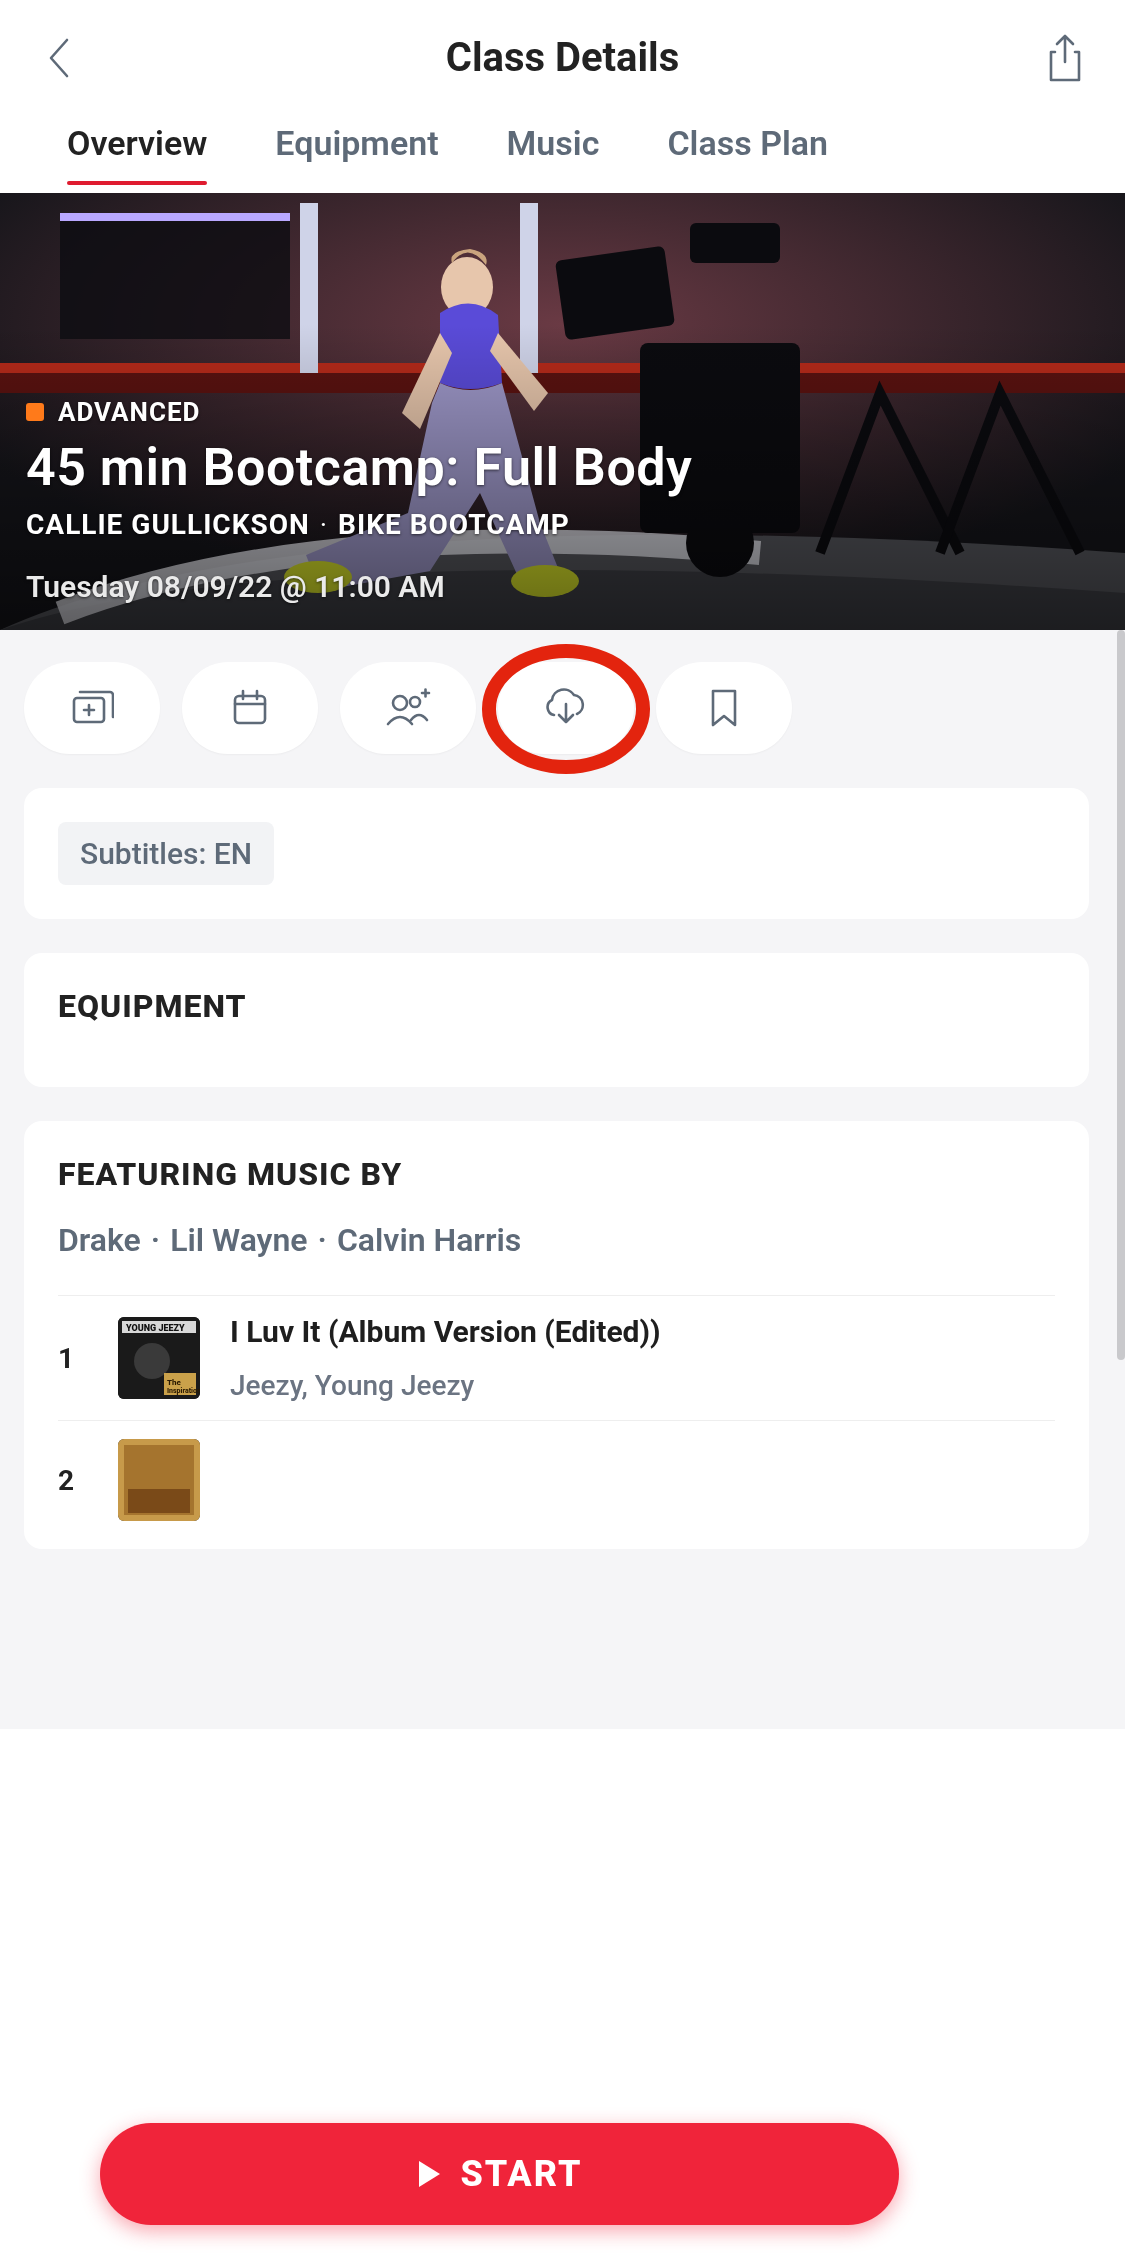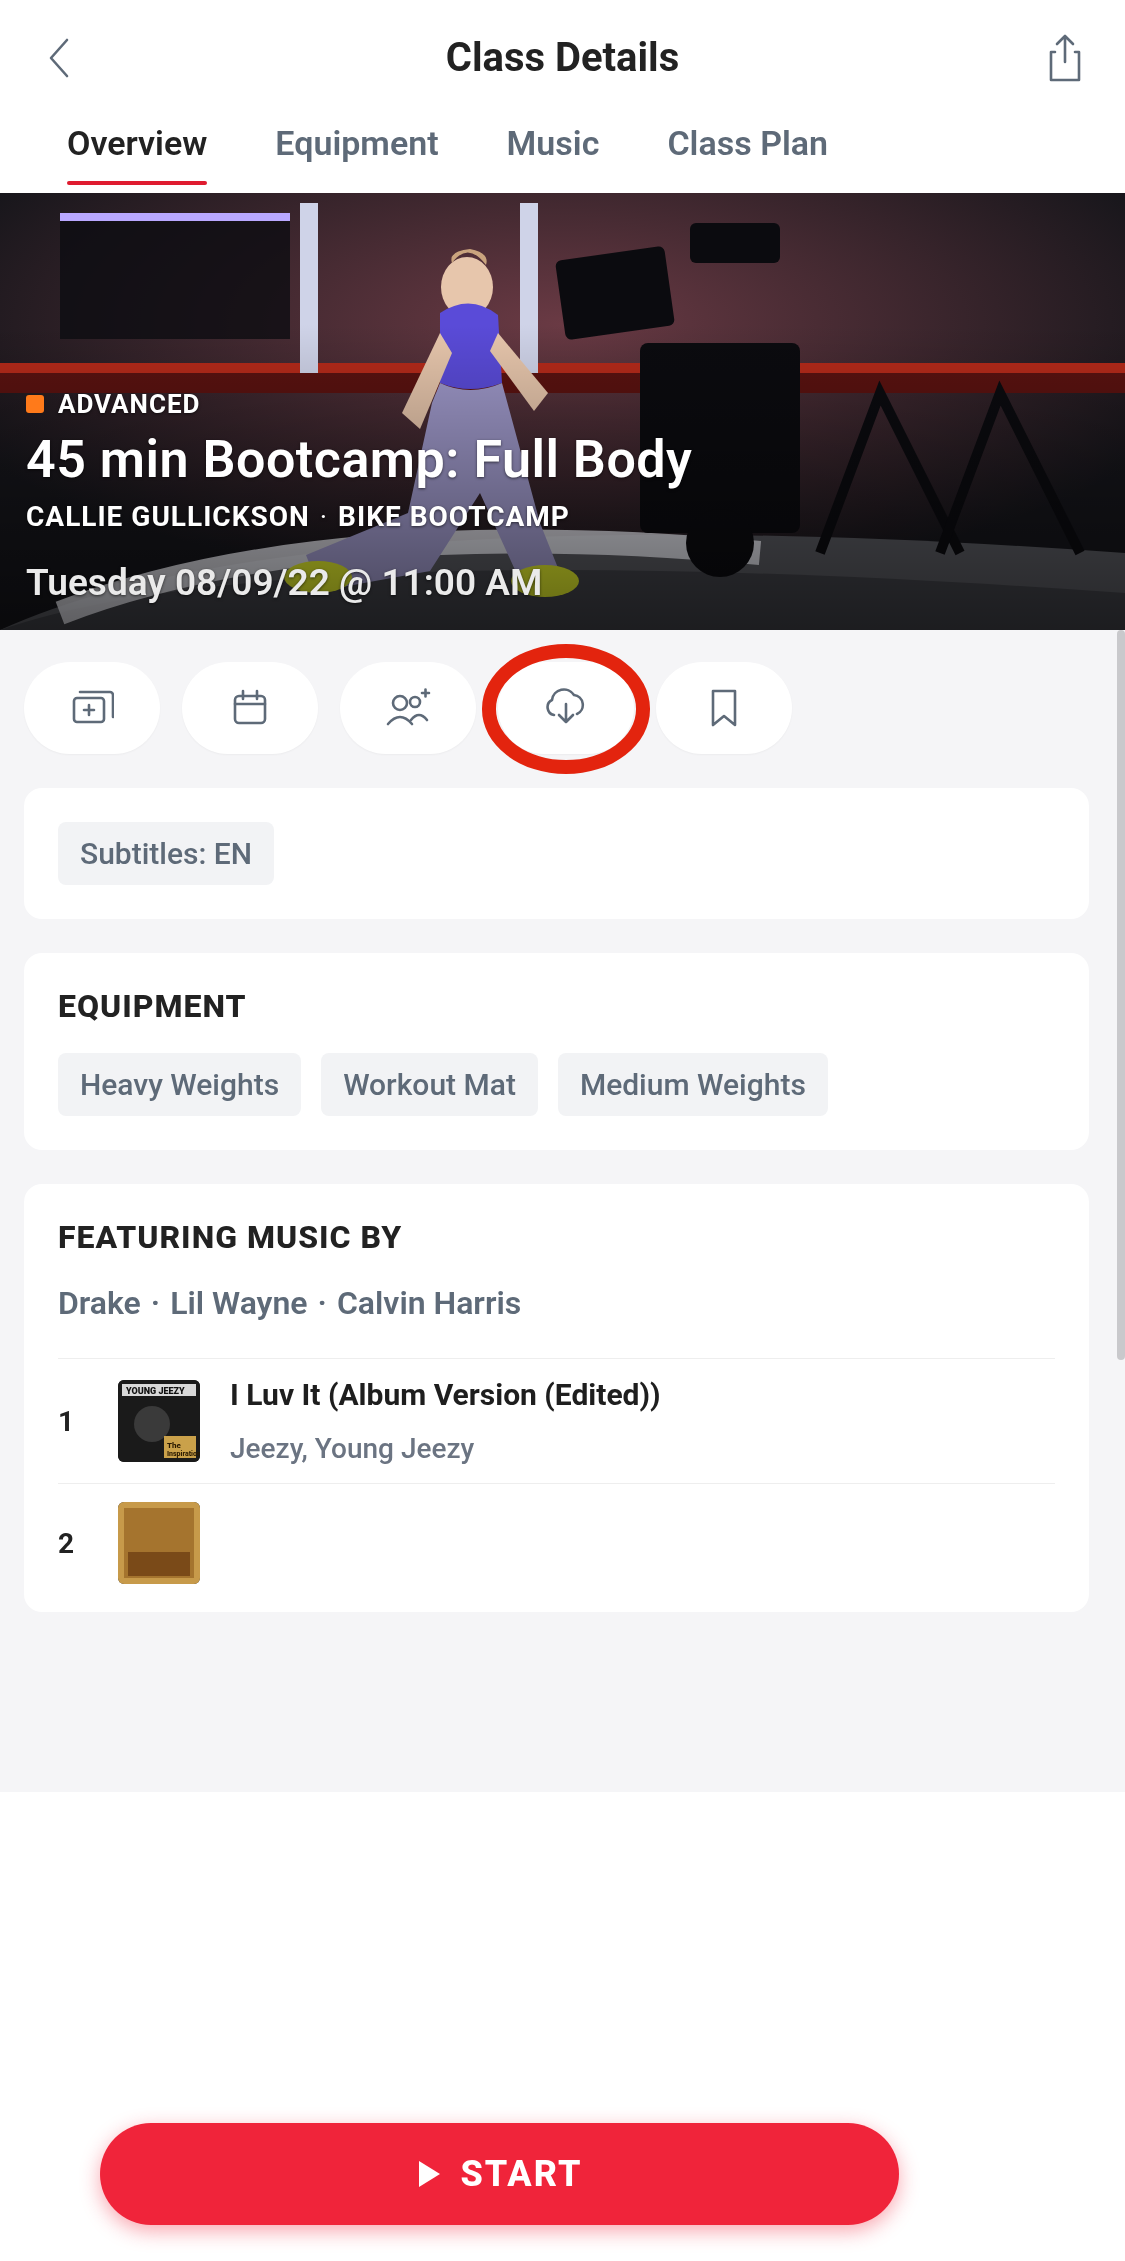--- a/index.html
+++ b/index.html
@@ -17,21 +17,21 @@
   
   .hero { position: relative; width: 100%; height: 437px; background: #0369a1; overflow: hidden; }
   .hero svg.bg { position: absolute; inset: 0; width: 100%; height: 100%; }
   .hero-overlay { position: absolute; left: 0; right: 0; bottom: 0; padding: 26px 26px 26px 26px; text-shadow: 0 1px 3px rgba(0,0,0,.6); }
   .badge-row { display: flex; align-items: center; gap: 14px; margin-bottom: 10px; }
   .badge-sq { width: 18px; height: 18px; background: #ff7a1a; border-radius: 3px; }
   .badge-text { color: #fff; font-size: 26px; font-weight: 700; letter-spacing: 1px; }
   .hero-title { color: #fff; font-size: 52px; font-weight: 600; letter-spacing: .5px; margin-bottom: 10px; }
   .hero-sub { color: #fff; font-size: 28px; font-weight: 700; letter-spacing: 1px; margin-bottom: 28px; }
   .hero-sub .dot { padding: 0 10px; font-weight: 400; }
-  .hero-date { color: #eaeaea; font-size: 37px; font-weight: 600; }
+  .hero-date { color: #eaeaea; font-size: 30px; font-weight: 600; }
   
   .body-area { background: #f5f5f7; padding: 32px 36px 180px 24px; position: relative; }
   .pill-row { display: flex; gap: 22px; justify-content: flex-start; }
   .pill { width: 136px; height: 92px; background: #fff; border-radius: 46px; display: flex; align-items: center; justify-content: center; box-shadow: 0 1px 2px rgba(0,0,0,.04); }
   .highlight-ring { position: absolute; width: 168px; height: 130px; border: 14px solid #e3240e; border-radius: 86px/66px; pointer-events: none; }
   
   .card { background: #fff; border-radius: 18px; margin-top: 34px; padding: 34px 34px; }
   .chip { display: inline-block; background: #f2f3f5; color: #5e6a78; font-size: 30px; font-weight: 500; padding: 14px 22px; border-radius: 8px; }
   .section-title { font-size: 32px; font-weight: 800; letter-spacing: 1px; color: #222; margin-bottom: 28px; }
   .chips-row { display: flex; gap: 20px; flex-wrap: wrap; }
@@ -185,25 +185,20 @@
     </div>
     <div class="highlight-ring" style="left:458px; top:-18px;"></div>
   </div>
 
   <div class="card">
     <span class="chip">Subtitles: EN</span>
   </div>
 
   <div class="card">
     <div class="section-title">EQUIPMENT</div>
-    <div class="chips-row">
-      <span class="chip">Heavy Weights</span>
-      <span class="chip">Workout Mat</span>
-      <span class="chip">Medium Weights</span>
-    </div>
   </div>
 
   <div class="card" style="padding-bottom:10px;">
     <div class="section-title">FEATURING MUSIC BY</div>
     <div class="artists">
       <span>Drake</span><span class="dot">·</span><span>Lil Wayne</span><span class="dot">·</span><span>Calvin Harris</span>
     </div>
 
     <div class="track">
       <div class="track-num">1</div>

